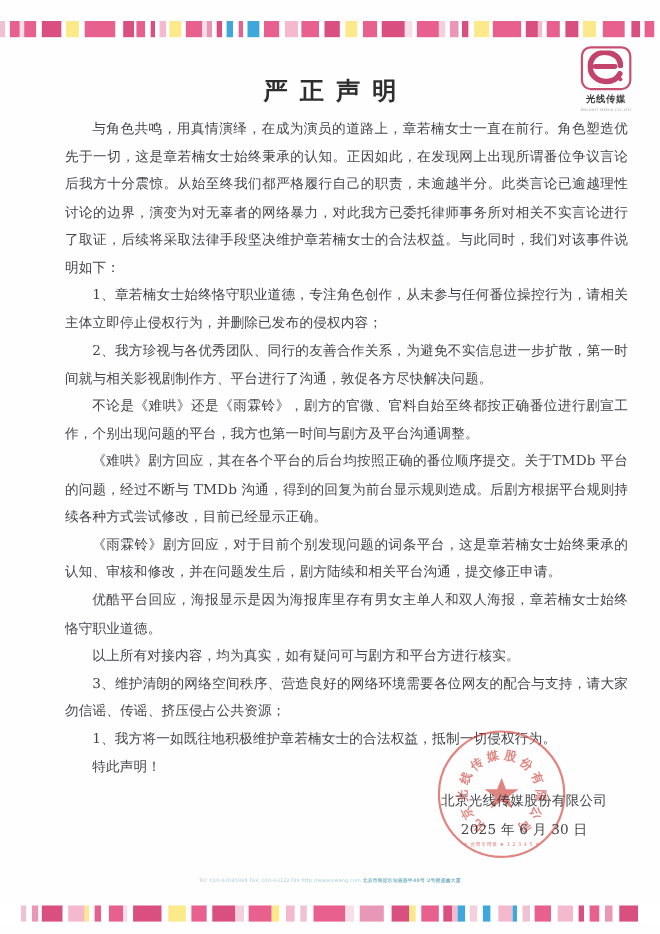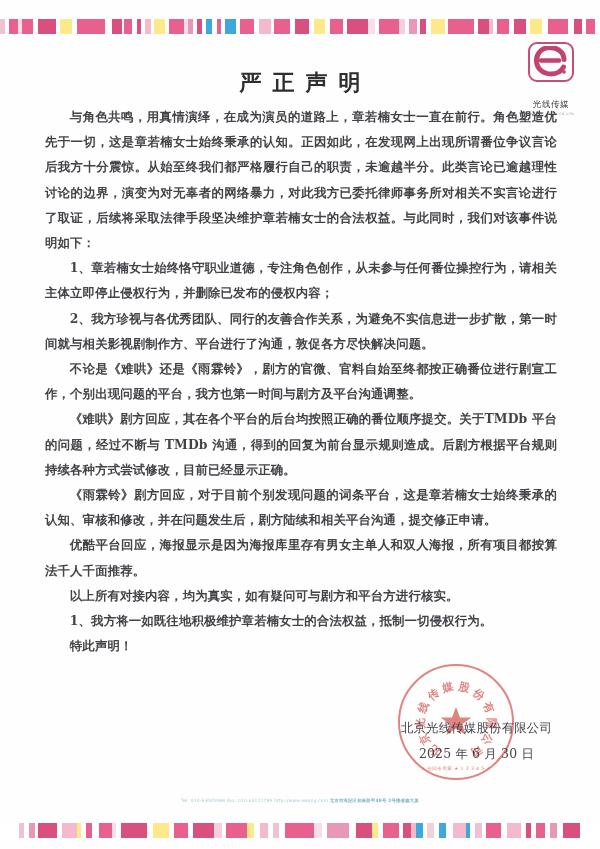--- a/index.html
+++ b/index.html
@@ -55,25 +55,25 @@
     height: 40px;
     margin: 0 auto;
     border: 2px solid #c94f72;
     border-radius: 9px;
     position: relative;
     background: #ffffff;
     box-sizing: border-box;
   }
   .logo-badge svg { display: block; margin: 2px auto 0; }
   .logo-name {
-    margin-top: 17px;
+    margin-top: 3px;
     font-size: 8.5px;
     letter-spacing: 0.6px;
     color: #3a3a3a;
-    font-weight: normal;
+    font-weight: bold;
     white-space: nowrap;
   }
   .logo-sub {
     margin-top: 1px;
     font-size: 3.4px;
     letter-spacing: 0.35px;
     color: #9b9b9b;
     white-space: nowrap;
     transform: scale(0.95);
   }
@@ -90,23 +90,22 @@
     letter-spacing: 11px;
     text-indent: 11px;
     color: #2e2e2e;
     font-weight: 600;
   }
 
   
   .body-area {
     position: absolute;
     top: 104px;
-    left: 45px;
+    left: 59px;
     width: 512px;
-    font-weight: bold;
   }
   .para {
     margin: 0;
     font-family: "DejaVu Serif", "Liberation Serif", serif;
     font-size: 12.4px;
     line-height: 25.2px;
     color: #35353a;
     text-align: justify;
     text-justify: inter-ideograph;
     letter-spacing: 0.15px;
@@ -302,22 +301,23 @@
 
   <div class="doc-title">严正声明</div>
 
   <div class="body-area" id="body-area">
       <p class="para">与角色共鸣，用真情演绎，在成为演员的道路上，章若楠女士一直在前行。角色塑造优先于一切，这是章若楠女士始终秉承的认知。正因如此，在发现网上出现所谓番位争议言论后我方十分震惊。从始至终我们都严格履行自己的职责，未逾越半分。此类言论已逾越理性讨论的边界，演变为对无辜者的网络暴力，对此我方已委托律师事务所对相关不实言论进行了取证，后续将采取法律手段坚决维护章若楠女士的合法权益。与此同时，我们对该事件说明如下：</p>
       <p class="para">1、章若楠女士始终恪守职业道德，专注角色创作，从未参与任何番位操控行为，请相关主体立即停止侵权行为，并删除已发布的侵权内容；</p>
       <p class="para">2、我方珍视与各优秀团队、同行的友善合作关系，为避免不实信息进一步扩散，第一时间就与相关影视剧制作方、平台进行了沟通，敦促各方尽快解决问题。</p>
       <p class="para">不论是《难哄》还是《雨霖铃》，剧方的官微、官料自始至终都按正确番位进行剧宣工作，个别出现问题的平台，我方也第一时间与剧方及平台沟通调整。</p>
       <p class="para">《难哄》剧方回应，其在各个平台的后台均按照正确的番位顺序提交。关于TMDb 平台的问题，经过不断与 TMDb 沟通，得到的回复为前台显示规则造成。后剧方根据平台规则持续各种方式尝试修改，目前已经显示正确。</p>
       <p class="para">《雨霖铃》剧方回应，对于目前个别发现问题的词条平台，这是章若楠女士始终秉承的认知、审核和修改，并在问题发生后，剧方陆续和相关平台沟通，提交修正申请。</p>
-      <p class="para">优酷平台回应，海报显示是因为海报库里存有男女主单人和双人海报，所有项目都按算法千人千面推荐。</p>
+      <p class="para">优酷平台回应，海报显示是因为海报库里存有男女主单人和双人海报，章若楠女士始终恪守职业道德。</p>
       <p class="para">以上所有对接内容，均为真实，如有疑问可与剧方和平台方进行核实。</p>
+      <p class="para">3、维护清朗的网络空间秩序、营造良好的网络环境需要各位网友的配合与支持，请大家勿信谣、传谣、挤压侵占公共资源；</p>
       <p class="para">1、我方将一如既往地积极维护章若楠女士的合法权益，抵制一切侵权行为。</p>
       <p class="para">特此声明！</p>
     </div>
 
   <div class="seal">
     <div class="seal-inner"></div>
     <div class="seal-ring-text" id="seal-ring">
         <span style="transform: rotate(-145deg) translate(-50%, -43px) rotate(0deg);">北</span>
         <span style="transform: rotate(-118.636deg) translate(-50%, -43px) rotate(0deg);">京</span>
         <span style="transform: rotate(-92.2727deg) translate(-50%, -43px) rotate(0deg);">光</span>

